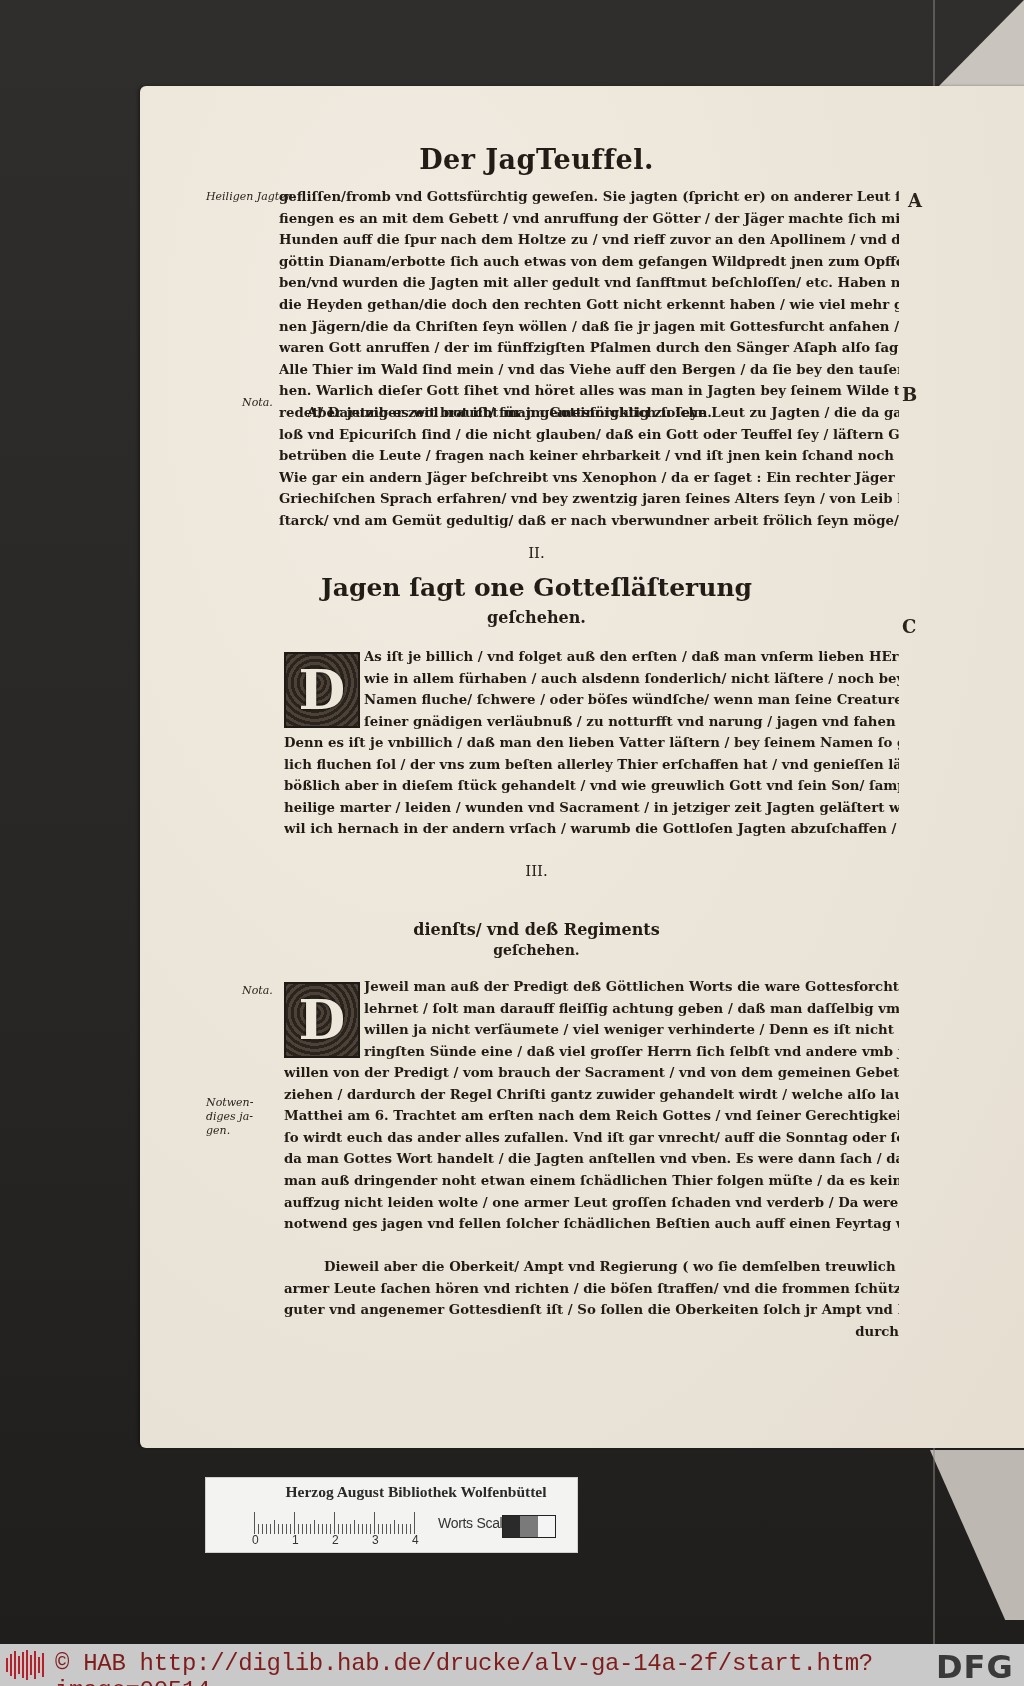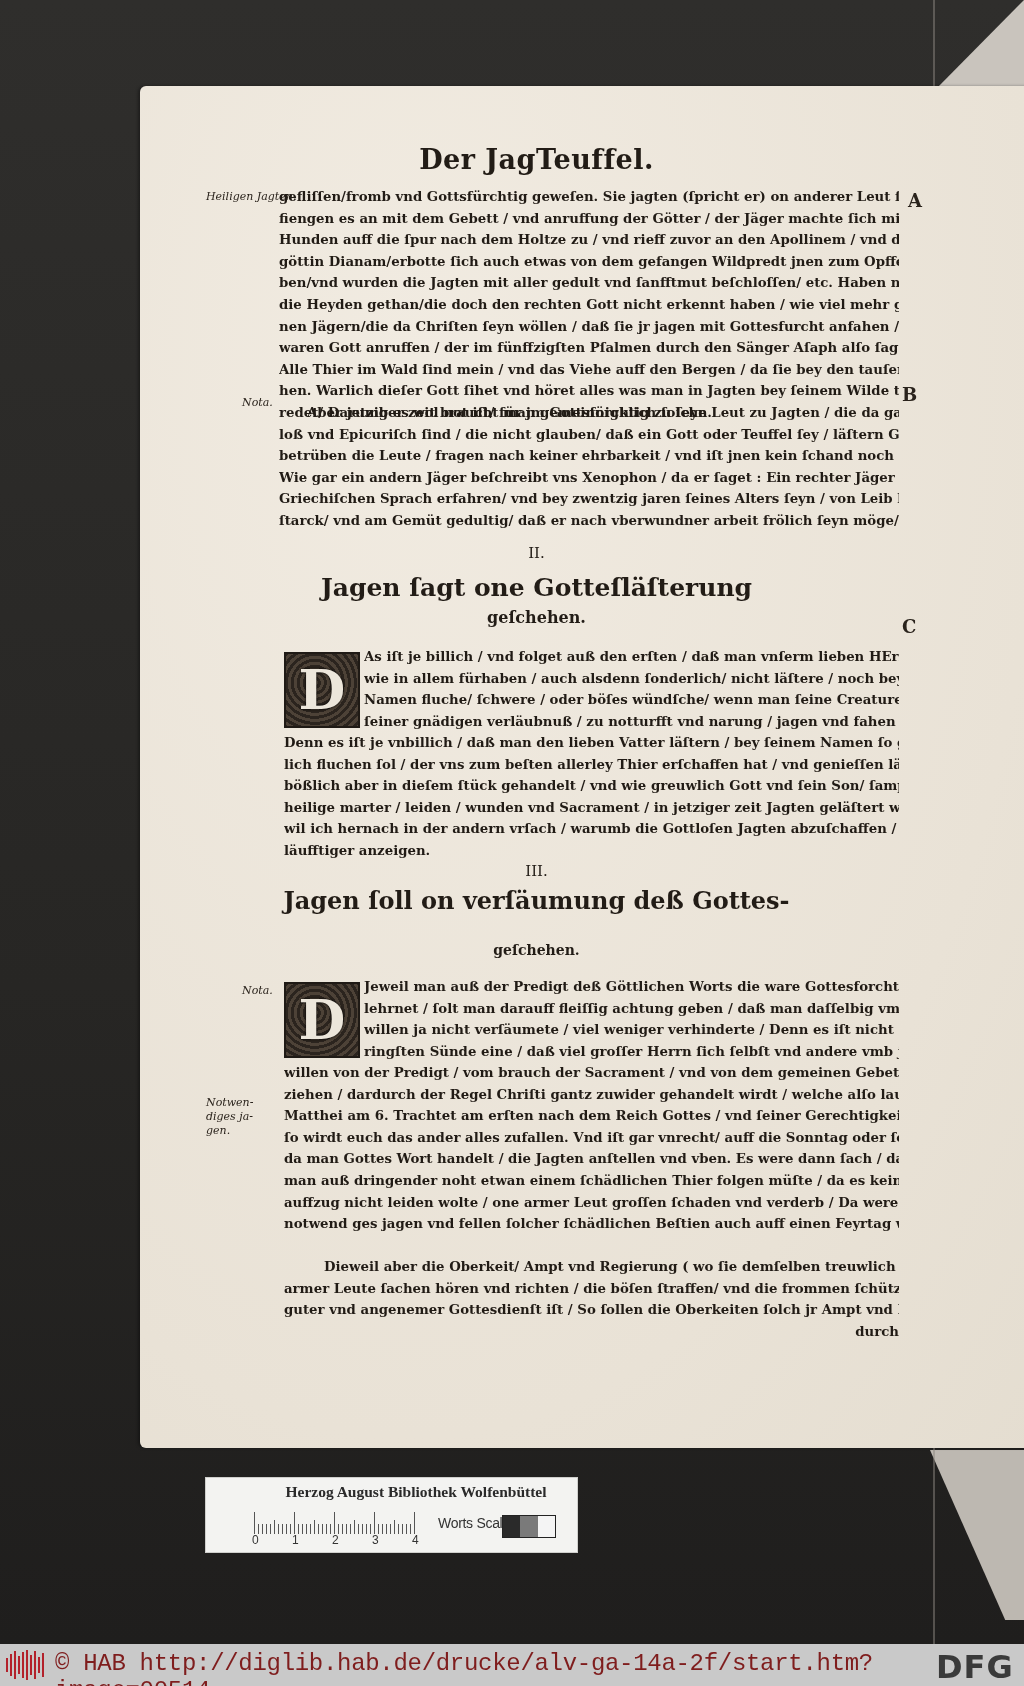--- a/index.html
+++ b/index.html
@@ -186,25 +186,24 @@
     <span class="line">wie in allem fürhaben / auch alsdenn ſonderlich/ nicht läſtere / noch bey ſeinem</span>
     <span class="line">Namen fluche/ ſchwere / oder böſes wündſche/ wenn man ſeine Creaturen/ nach</span>
     <span class="line">ſeiner gnädigen verläubnuß / zu notturfft vnd narung / jagen vnd fahen wil/</span>
   </div>
   <div class="para bl" style="left:144px;top:646px;width:615px">
     <span class="line">Denn es iſt je vnbillich / daß man den lieben Vatter läſtern / bey ſeinem Namen ſo greuw-</span>
     <span class="line">lich fluchen ſol / der vns zum beſten allerley Thier erſchaffen hat / vnd genieſſen läſſet. Wie</span>
     <span class="line">bößlich aber in dieſem ſtück gehandelt / vnd wie greuwlich Gott vnd ſein Son/ ſampt deſſelben</span>
     <span class="line">heilige marter / leiden / wunden vnd Sacrament / in jetziger zeit Jagten geläſtert wirdt/</span>
     <span class="line">wil ich hernach in der andern vrſach / warumb die Gottloſen Jagten abzuſchaffen / weit-</span>
-    <span class="line last">läufftiger anzeigen.</span>
   </div>
 
   <div class="sec-num bl" style="top:776px;font-weight:normal">III.</div>
-  <div class="sec-title bl" style="top:800px;font-size:24px">Jagen ſoll on verſäumung deß Gottes-</div>
+  <div class="sec-title bl" style="top:834px;font-size:16px">dienſts/ vnd deß Regiments</div>
   <div class="sec-title bl" style="top:856px;font-size:14px">geſchehen.</div>
 
   <div class="margin-note" style="left:102px;top:898px">Nota.</div>
   <div class="margin-note" style="left:66px;top:1010px;width:60px">Notwen-diges ja-gen.</div>
 
   <div class="initial" style="left:144px;top:896px"><span>D</span></div>
   <div class="para bl" style="left:224px;top:890px;width:535px">
     <span class="line">Jeweil man auß der Predigt deß Göttlichen Worts die ware Gottesforcht</span>
     <span class="line">lehrnet / ſolt man darauff fleiſſig achtung geben / daß man daſſelbig vmb jagens</span>
     <span class="line">willen ja nicht verſäumete / viel weniger verhinderte / Denn es iſt nicht der ge-</span>

